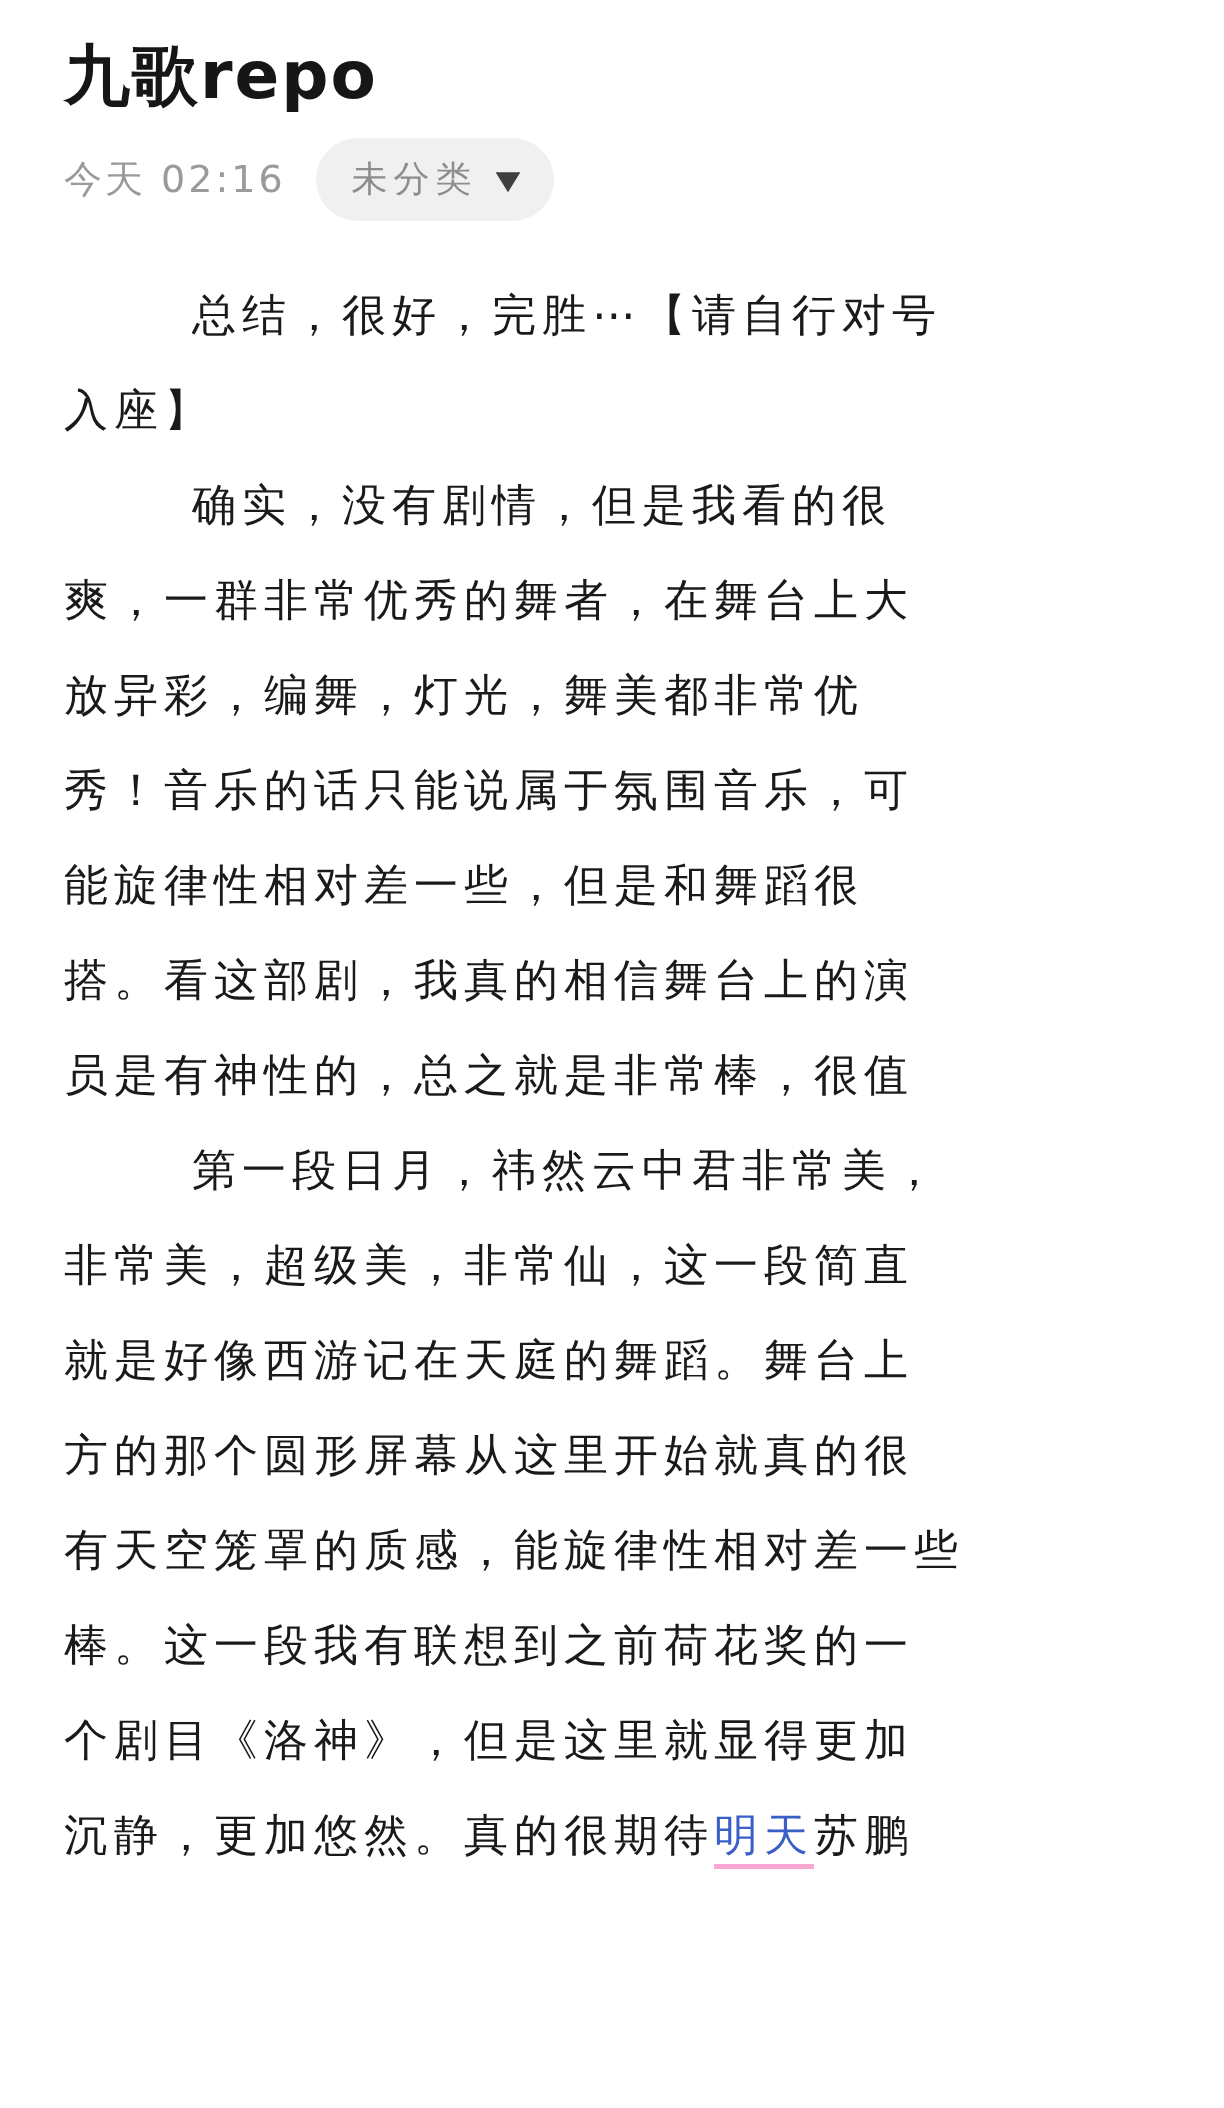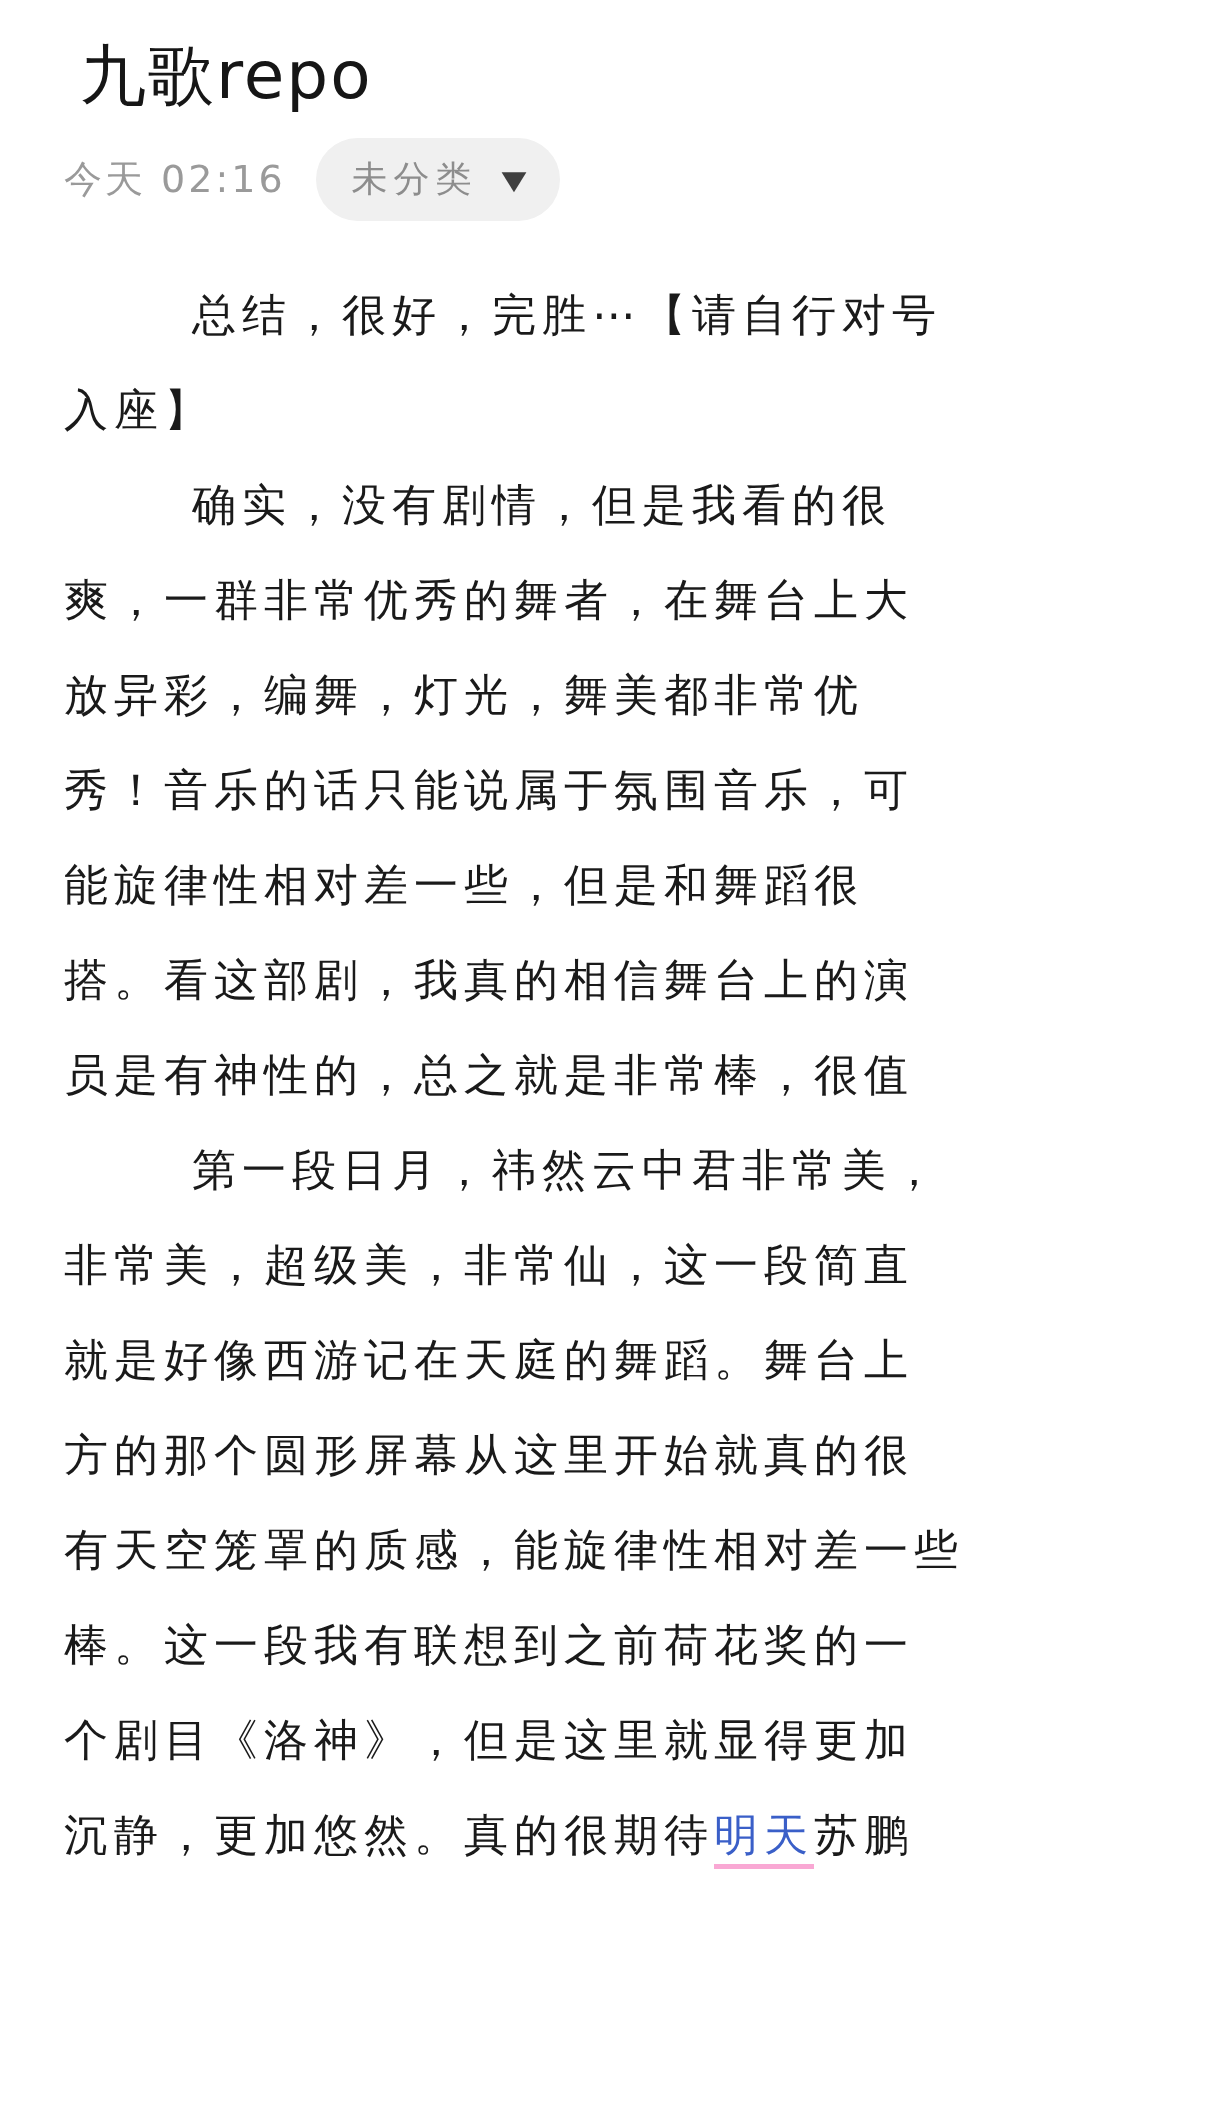--- a/index.html
+++ b/index.html
@@ -10,44 +10,43 @@
     position: relative;
     width: 1224px;
     height: 2108px;
     background: #ffffff;
     overflow: hidden;
     padding: 30px 64px 0 64px;
   }
 
   .title {
     font-size: 66px;
-    font-weight: 400;
+    font-weight: 700;
     color: #161616;
     letter-spacing: 2px;
     line-height: 92px;
-    margin-left: 16px;
   }
 
   .meta {
     display: flex;
     align-items: center;
     margin-top: 16px;
     gap: 30px;
   }
 
   .time {
     font-size: 38px;
     color: #9a9a9a;
     letter-spacing: 3px;
   }
 
   .pill {
     display: flex;
     align-items: center;
-    gap: 26px;
+    gap: 20px;
     background: #f0f0f0;
     border: none;
     border-radius: 44px;
     padding: 17px 36px;
     cursor: pointer;
     font-family: inherit;
   }
 
   .pill-label {
     font-size: 36px;

